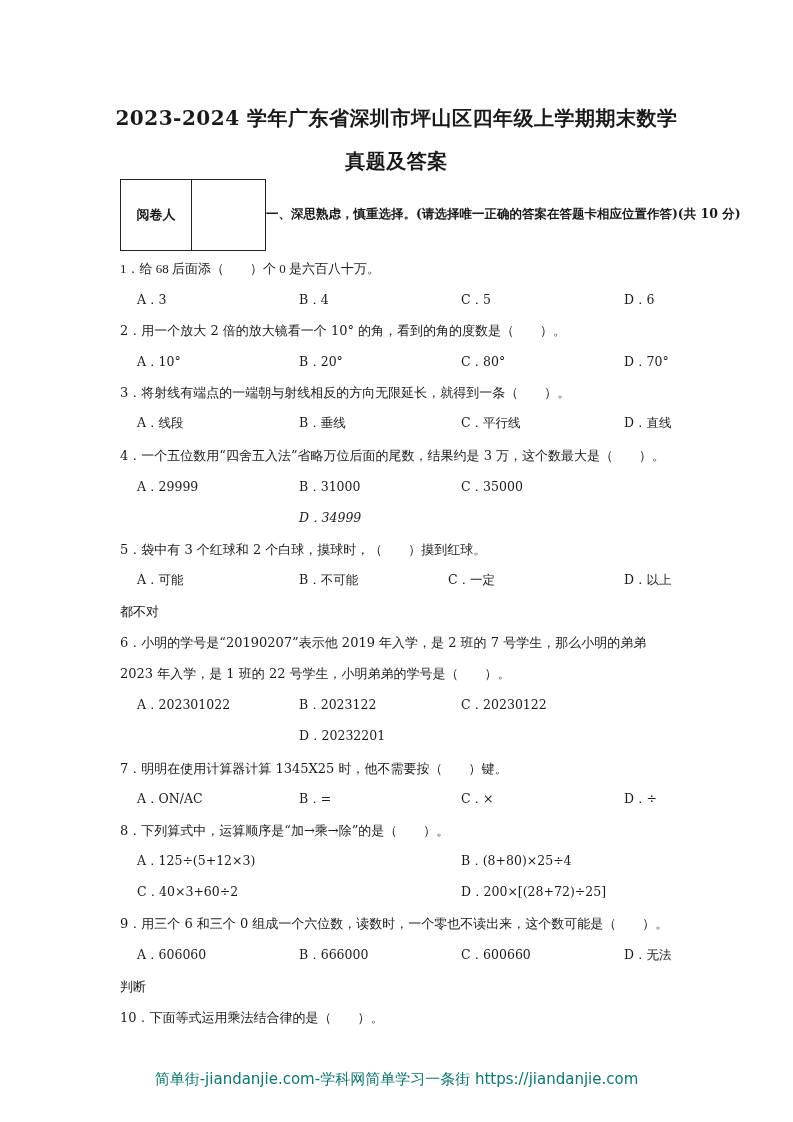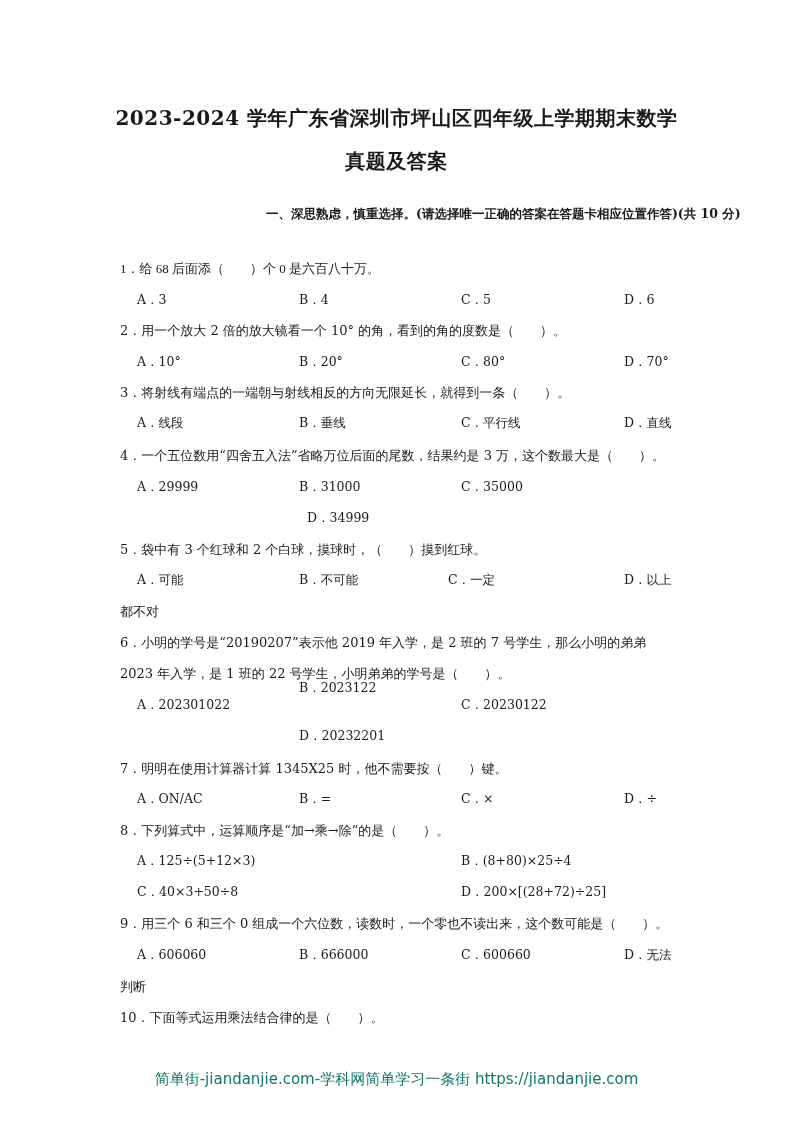--- a/index.html
+++ b/index.html
@@ -19,20 +19,24 @@
             font-family: "DejaVu Sans", "Liberation Sans", sans-serif; }
 </style>
 </head>
 <body>
 
 <div class="abs title" style="top:105px;">2023-2024 学年广东省深圳市坪山区四年级上学期期末数学</div>
 <div class="abs title" style="top:148px;">真题及答案</div>
 
 <table class="score-table">
   <tbody>
+      <tr>
+    <td class="label">阅卷人</td>
+    <td></td>
+  </tr>
 </tbody>
   </table>
 
 <div class="abs section">一、深思熟虑，慎重选择。(请选择唯一正确的答案在答题卡相应位置作答)(共 10 分)</div>
 
 <div class="abs q" style="top:260px;font-family:Liberation Serif, serif;">1．给 68 后面添（　　）个 0 是六百八十万。</div>
 <div class="abs opt" style="top:292px;left:137px;">A．3</div>
 <div class="abs opt" style="top:292px;left:299px;">B．4</div>
 <div class="abs opt" style="top:292px;left:461px;">C．5</div>
 <div class="abs opt" style="top:292px;left:624px;">D．6</div>
@@ -46,46 +50,46 @@
 <div class="abs q" style="top:384px;">3．将射线有端点的一端朝与射线相反的方向无限延长，就得到一条（　　）。</div>
 <div class="abs opt" style="top:415px;left:137px;">A．线段</div>
 <div class="abs opt" style="top:415px;left:299px;">B．垂线</div>
 <div class="abs opt" style="top:415px;left:461px;">C．平行线</div>
 <div class="abs opt" style="top:415px;left:624px;">D．直线</div>
 
 <div class="abs q" style="top:447px;">4．一个五位数用“四舍五入法”省略万位后面的尾数，结果约是 3 万，这个数最大是（　　）。</div>
 <div class="abs opt" style="top:479px;left:137px;">A．29999</div>
 <div class="abs opt" style="top:479px;left:299px;">B．31000</div>
 <div class="abs opt" style="top:479px;left:461px;">C．35000</div>
-<div class="abs opt" style="top:510px;left:307px;">D．34999</div>
+<div class="abs opt" style="top:510px;left:299px;font-style:italic;">D．34999</div>
 
 <div class="abs q" style="top:541px;">5．袋中有 3 个红球和 2 个白球，摸球时，（　　）摸到红球。</div>
 <div class="abs opt" style="top:572px;left:137px;">A．可能</div>
 <div class="abs opt" style="top:572px;left:299px;">B．不可能</div>
 <div class="abs opt" style="top:572px;left:448px;">C．一定</div>
 <div class="abs opt" style="top:572px;left:624px;">D．以上</div>
 <div class="abs q" style="top:603px;">都不对</div>
 
 <div class="abs q" style="top:634px;">6．小明的学号是“20190207”表示他 2019 年入学，是 2 班的 7 号学生，那么小明的弟弟</div>
 <div class="abs q" style="top:665px;">2023 年入学，是 1 班的 22 号学生，小明弟弟的学号是（　　）。</div>
 <div class="abs opt" style="top:697px;left:137px;">A．202301022</div>
-<div class="abs opt" style="top:680px;left:299px;">B．2023122</div>
+<div class="abs opt" style="top:697px;left:299px;">B．2023122</div>
 <div class="abs opt" style="top:697px;left:461px;">C．20230122</div>
 <div class="abs opt" style="top:728px;left:299px;">D．20232201</div>
 
 <div class="abs q" style="top:760px;">7．明明在使用计算器计算 1345X25 时，他不需要按（　　）键。</div>
 <div class="abs opt" style="top:791px;left:137px;">A．ON/AC</div>
 <div class="abs opt" style="top:791px;left:299px;">B．=</div>
 <div class="abs opt" style="top:791px;left:461px;">C．×</div>
 <div class="abs opt" style="top:791px;left:624px;">D．÷</div>
 
 <div class="abs q" style="top:822px;">8．下列算式中，运算顺序是“加→乘→除”的是（　　）。</div>
 <div class="abs opt" style="top:853px;left:137px;">A．125÷(5+12×3)</div>
 <div class="abs opt" style="top:853px;left:461px;">B．(8+80)×25÷4</div>
-<div class="abs opt" style="top:884px;left:137px;">C．40×3+50÷8</div>
+<div class="abs opt" style="top:884px;left:137px;">C．40×3+60÷2</div>
 <div class="abs opt" style="top:884px;left:461px;">D．200×[(28+72)÷25]</div>
 
 <div class="abs q" style="top:915px;">9．用三个 6 和三个 0 组成一个六位数，读数时，一个零也不读出来，这个数可能是（　　）。</div>
 <div class="abs opt" style="top:947px;left:137px;">A．606060</div>
 <div class="abs opt" style="top:947px;left:299px;">B．666000</div>
 <div class="abs opt" style="top:947px;left:461px;">C．600660</div>
 <div class="abs opt" style="top:947px;left:624px;">D．无法</div>
 <div class="abs q" style="top:978px;">判断</div>
 
 <div class="abs q" style="top:1009px;">10．下面等式运用乘法结合律的是（　　）。</div>

